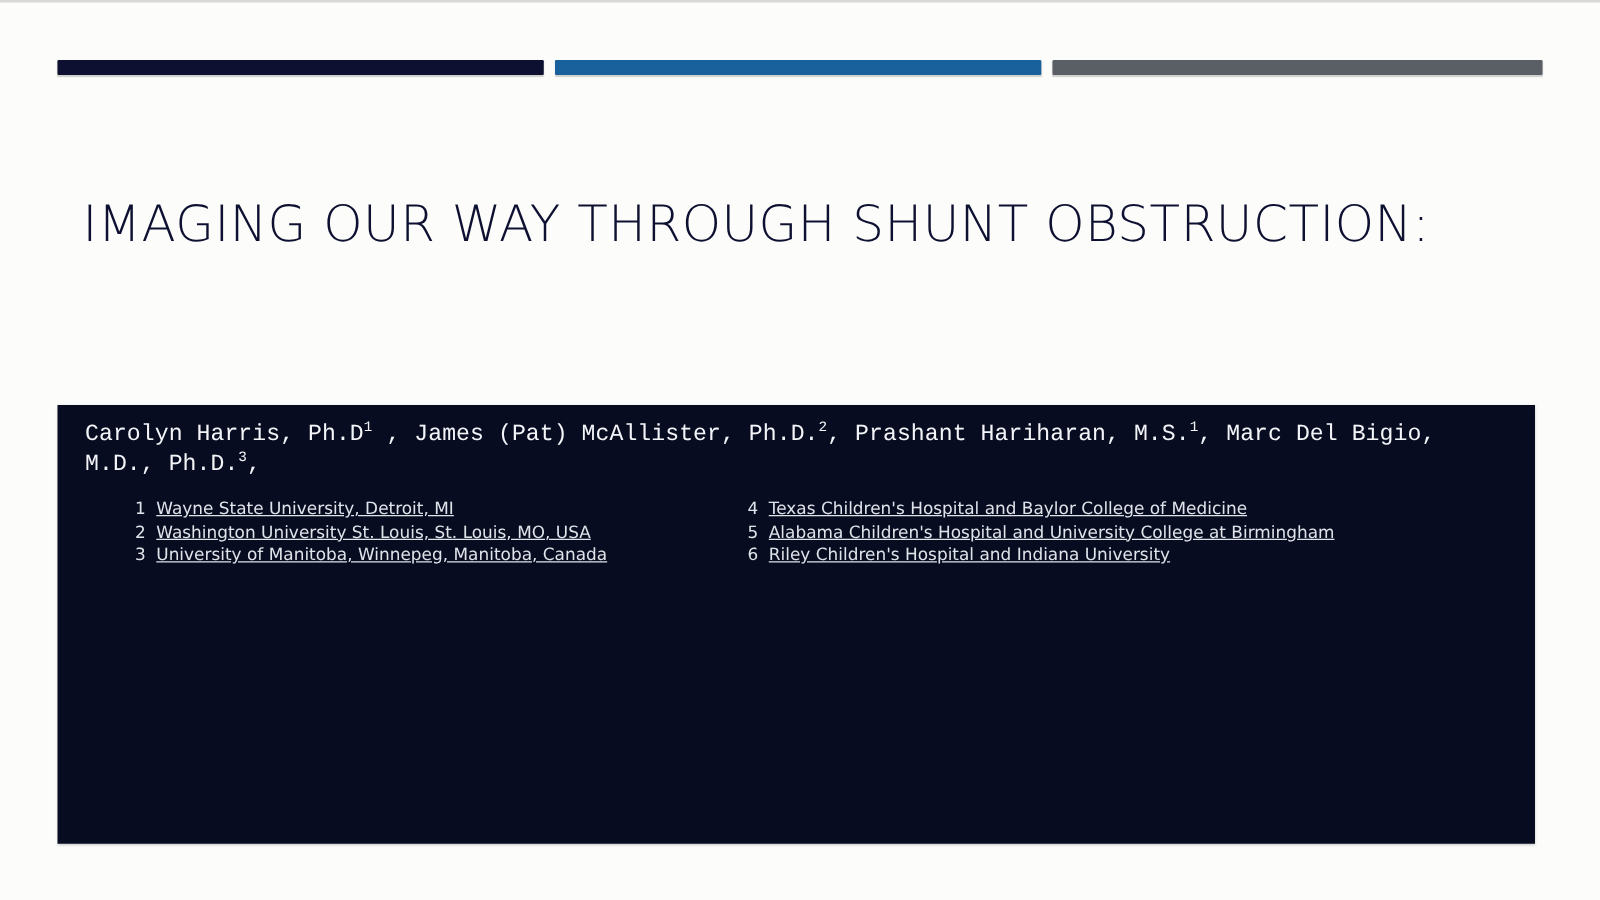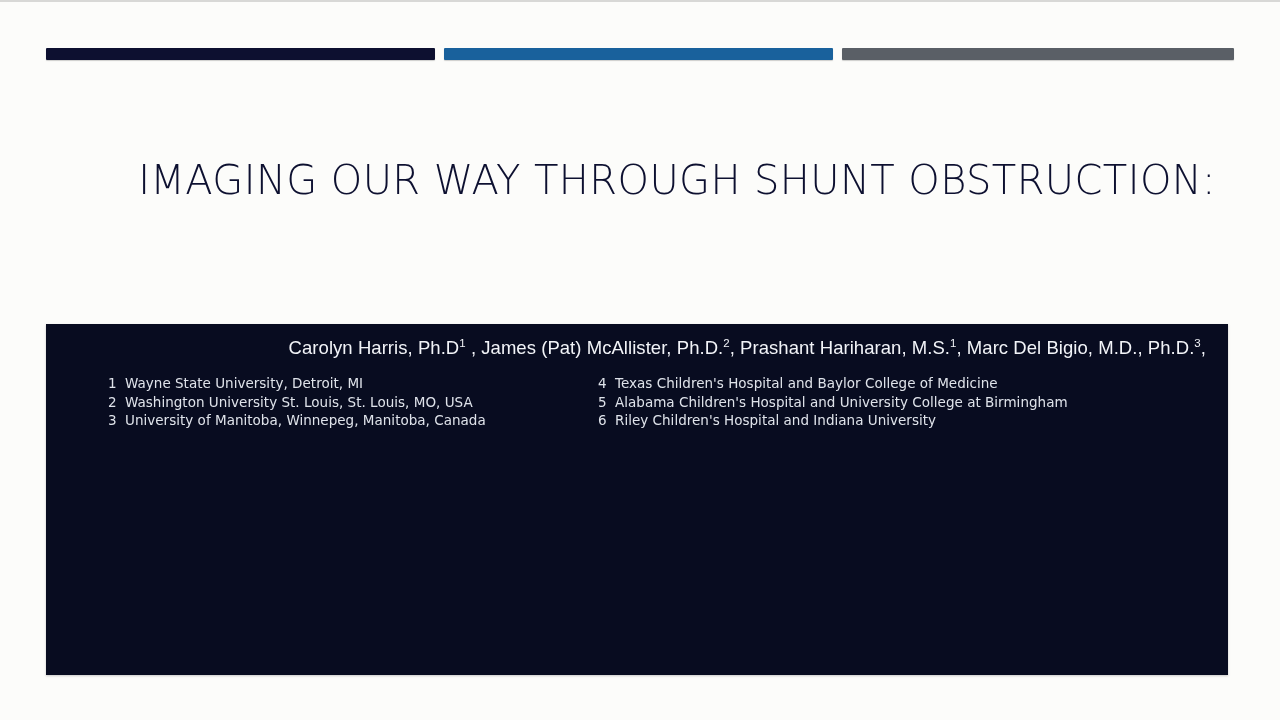--- a/index.html
+++ b/index.html
@@ -42,21 +42,20 @@
   .rule-bar.navy  { width: 389px; }
   .rule-bar.blue  { width: 389px; margin-left: 9px; }
   .rule-bar.gray  { width: 392px; margin-left: 9px; }
 
   
   .title-block {
     position: absolute;
     left: 66px;
     top: 152px;
     width: 1150px;
-    text-align: right;
   }
   .title-line {
     font-family: "DejaVu Sans", "Liberation Sans", sans-serif;
     font-weight: 300;
     font-size: 40px;
     letter-spacing: 0.4px;
     line-height: 52px;
     color: #0d1030;
     white-space: nowrap;
   }
@@ -70,25 +69,24 @@
     height: 351px;
     background: #080c20;
     box-shadow: 0 1px 2px rgba(150,150,150,0.5);
     box-sizing: border-box;
     padding: 12px 22px 0 22px;
   }
 
   .authors {
     margin: 0;
     color: #f2f4f8;
-    font-family: Liberation Sans, sans-serif;
+    font-family: Liberation Mono, monospace;
     font-size: 18.5px;
     line-height: 24px;
     letter-spacing: 0.05px;
-    text-align: right;
   }
   .authors sup {
     font-size: 0.62em;
     vertical-align: super;
     line-height: 0;
   }
 
   .affiliations {
     margin-top: 14px;
     display: flex;
@@ -107,21 +105,21 @@
     font-family: "DejaVu Sans", "Liberation Sans", sans-serif;
     font-size: 13.5px;
     line-height: 18.5px;
     letter-spacing: 0.02px;
     white-space: nowrap;
   }
   .aff-num {
     width: 17px;
     flex: 0 0 17px;
   }
-  .aff-text { flex: 1 1 auto; }
+  .aff-text { flex: 1 1 auto; text-decoration: underline; }
 </style>
 </head>
 <body>
 
 <div class="slide" style="background: rgb(252, 252, 250);">
 
   <div class="rule-bars">
     <div class="rule-bar navy" style="background: rgb(13, 16, 48);"></div>
     <div class="rule-bar blue" style="background: rgb(25, 97, 156);"></div>
     <div class="rule-bar gray" style="background: rgb(90, 95, 102);"></div>

